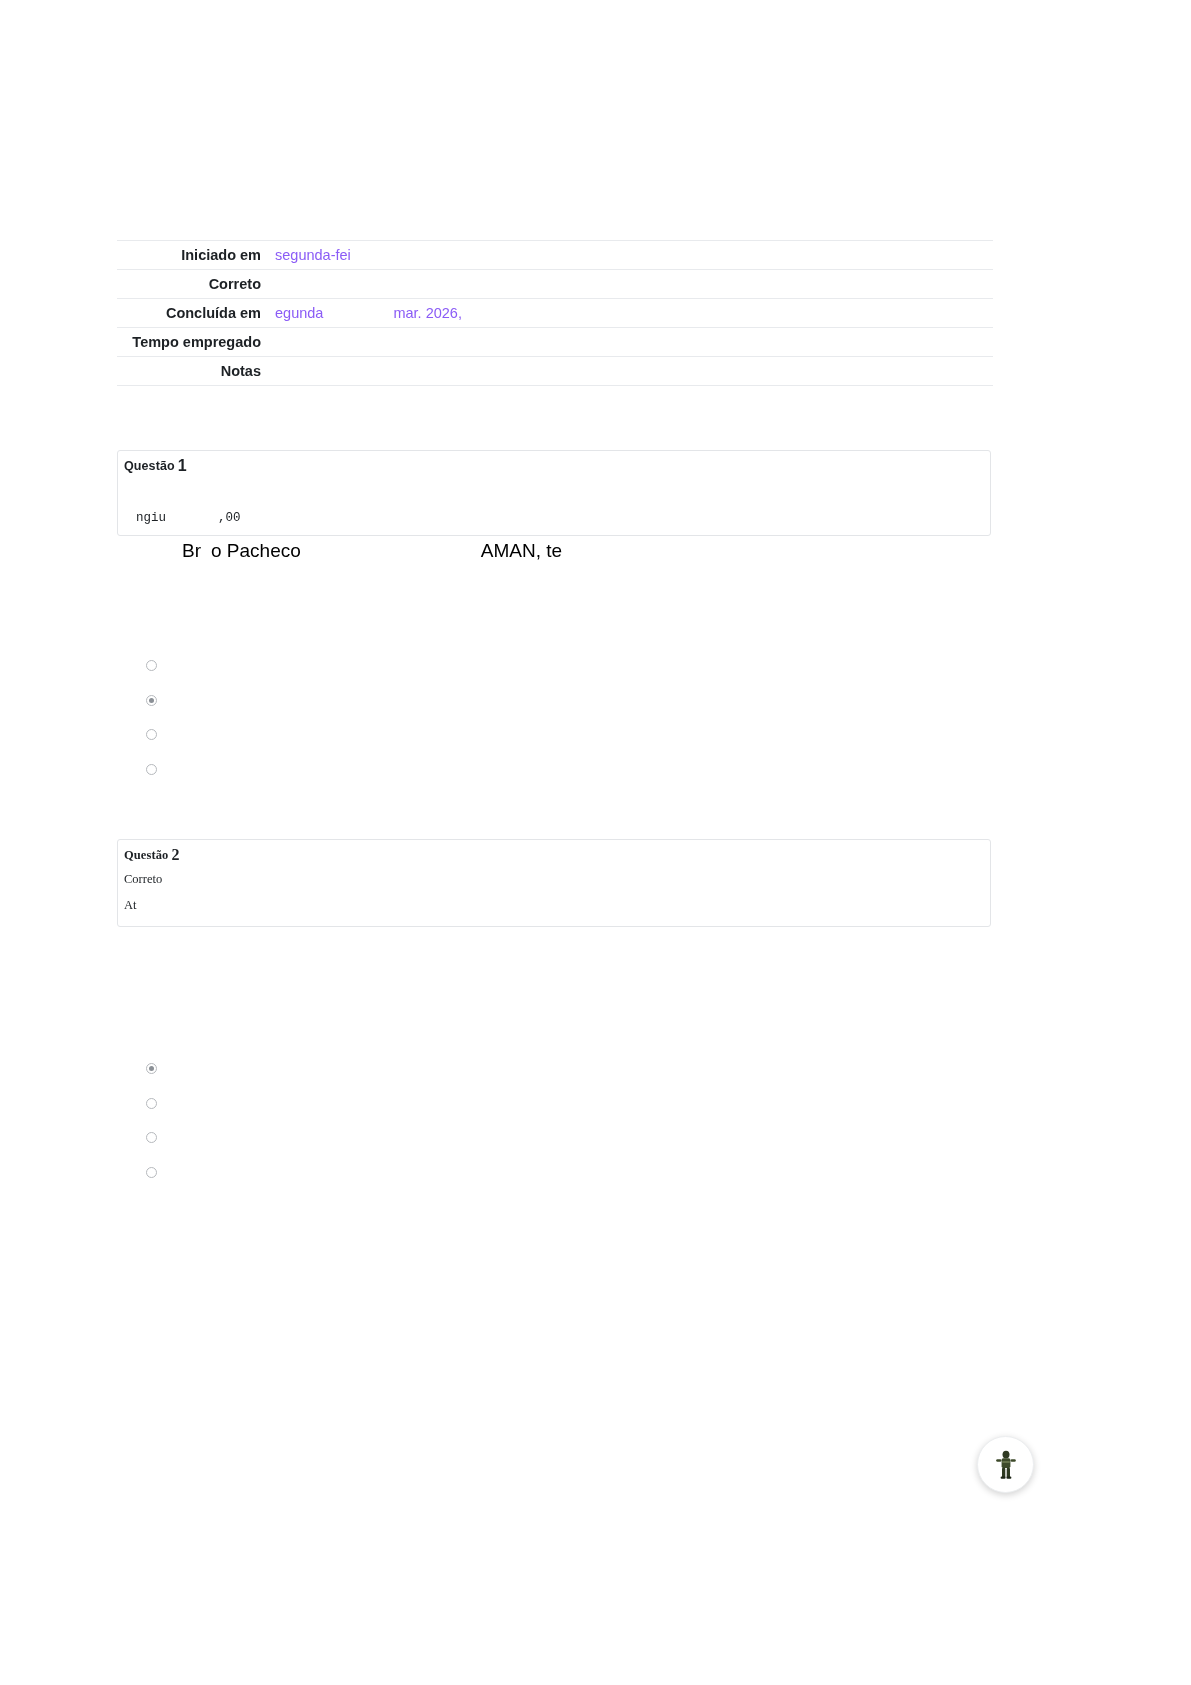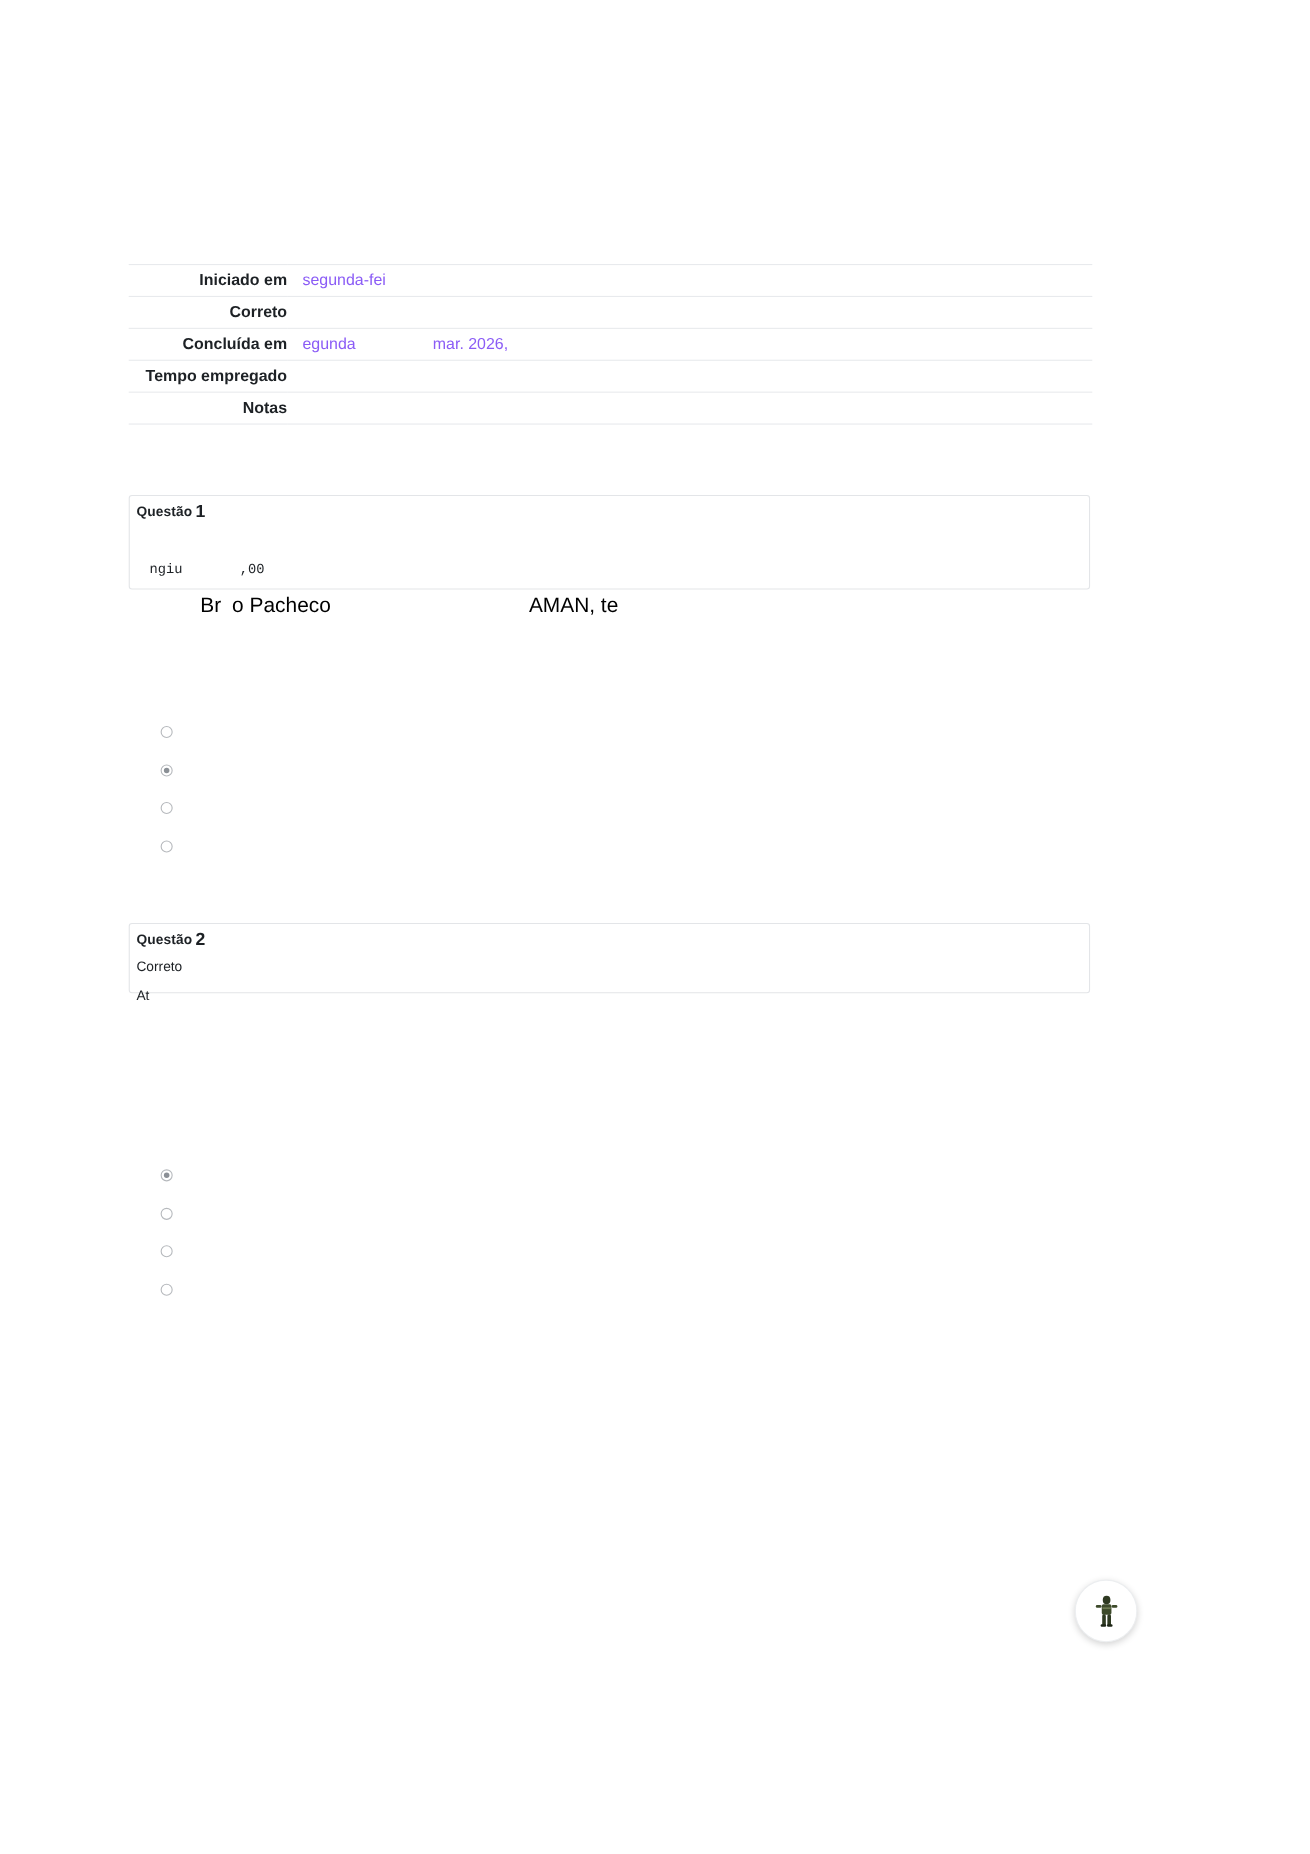--- a/index.html
+++ b/index.html
@@ -68,21 +68,21 @@
   .qbox {
     position: absolute;
     left: 117px;
     width: 874px;
     border: 1px solid #e3e5e8;
     border-radius: 3px;
     background: #ffffff;
     box-sizing: border-box;
   }
   #qbox-1 { top: 414px; height: 86px; margin-top: 36px; }
-  #qbox-2 { top: 839px; height: 64px; }
+  #qbox-2 { top: 839px; height: 88px; font-family: Liberation Serif, serif; }
 
   .qhead {
     position: absolute;
     left: 6px;
     top: 6px;
     font-size: 12.5px;
     font-weight: bold;
     color: #1d2125;
     letter-spacing: .1px;
   }

